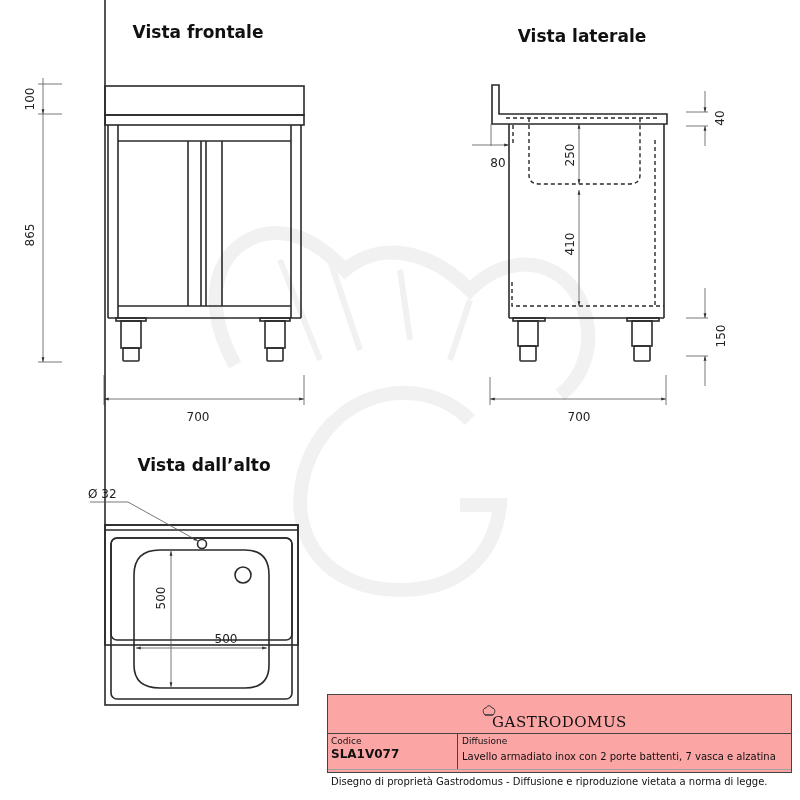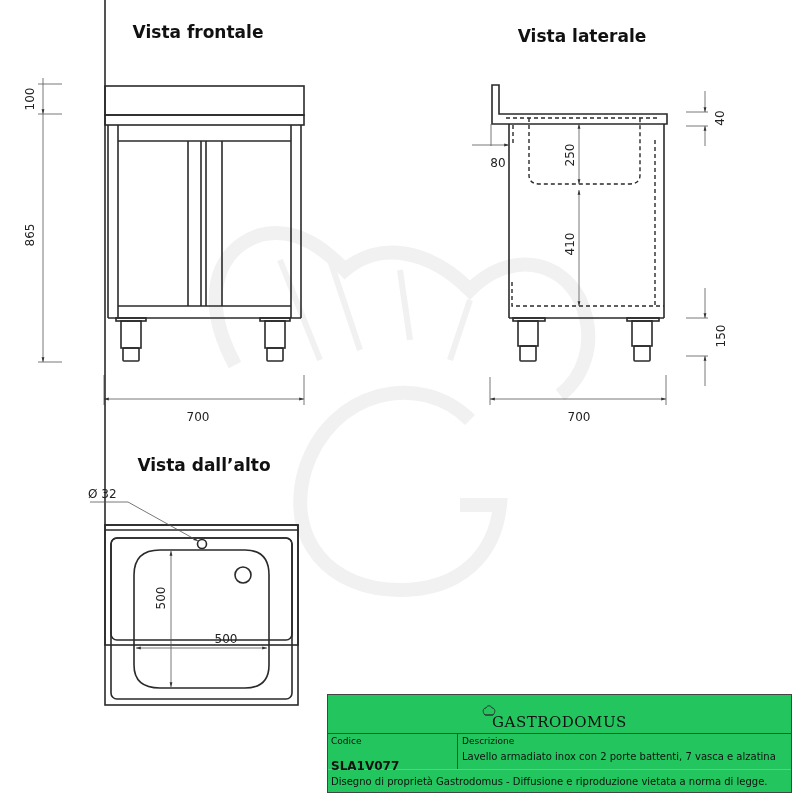--- a/index.html
+++ b/index.html
@@ -6,29 +6,29 @@
   body { width:800px; height:800px; position:relative; overflow:hidden; font-family:"DejaVu Sans", sans-serif; }
   #drawing { position:absolute; left:0; top:0; width:800px; height:800px; }
   .view-title { font-family:"DejaVu Sans", sans-serif; font-weight:bold; font-size:17px; fill:#111; }
   .dim { font-family:"DejaVu Sans", sans-serif; font-size:12px; fill:#222; }
   .ln { stroke:#2a2a2a; stroke-width:1.6; fill:none; }
   .thin { stroke:#555; stroke-width:0.8; fill:none; }
   .dash { stroke:#2a2a2a; stroke-width:1.4; fill:none; stroke-dasharray:4 3; }
   .wm { stroke:#f1f1f1; stroke-width:14; fill:none; }
   .wmthin { stroke:#f1f1f1; stroke-width:6; fill:none; }
 
-  #title-block { position:absolute; left:327px; top:694px; width:465px; height:99px; border:1px solid #444; box-sizing:border-box; background:#22c55e; font-family:"DejaVu Sans", sans-serif; color:#111; }
+  #title-block { position:absolute; left:327px; top:694px; width:465px; height:79px; border:1px solid #444; box-sizing:border-box; background:#fca5a5; font-family:"DejaVu Sans", sans-serif; color:#111; }
   .tb-logo-row { height:38px; border-bottom:1px solid #444; display:flex; align-items:flex-end; justify-content:center; position:relative; }
   .tb-logo { font-family:"DejaVu Serif", serif; font-size:15px; letter-spacing:0.5px; padding-bottom:2px; position:relative; }
   .tb-hat { position:absolute; left:-10px; top:-8px; width:14px; height:12px; }
   .tb-mid-row { height:35px; border-bottom:1px solid #a3a3a3; display:flex; }
   .tb-code-cell { width:130px; border-right:1px solid #444; padding:2px 3px; box-sizing:border-box; }
   .tb-desc-cell { flex:1; padding:2px 4px; box-sizing:border-box; }
   .tb-label { font-size:9px; line-height:11px; }
-  .tb-code { font-size:12px; font-weight:bold; margin-top:12px; }
+  .tb-code { font-size:12px; font-weight:bold; margin-top:0; }
   .tb-desc { font-size:10px; margin-top:4px; white-space:nowrap; }
   .tb-footer { font-size:10px; padding:6px 3px; white-space:nowrap; }
 </style>
 </head>
 <body>
 
 <svg id="drawing" viewBox="0 0 800 800" xmlns="http://www.w3.org/2000/svg">
   <defs>
     <marker id="arr" viewBox="0 0 10 10" refX="10" refY="5" markerWidth="6" markerHeight="6" orient="auto-start-reverse">
       <path d="M0,2 L10,5 L0,8 z" fill="#333"></path>
@@ -147,18 +147,18 @@
       </svg>
       <span>GASTRODOMUS</span>
     </div>
   </div>
   <div class="tb-mid-row">
     <div class="tb-code-cell">
       <div class="tb-label">Codice</div>
       <div class="tb-code">SLA1V077</div>
     </div>
     <div class="tb-desc-cell">
-      <div class="tb-label">Descrizione</div>
+      <div class="tb-label">Diffusione</div>
       <div class="tb-desc">Lavello armadiato inox con 2 porte battenti, 7 vasca e alzatina</div>
     </div>
   </div>
   <div class="tb-footer">Disegno di proprietà Gastrodomus - Diffusione e riproduzione vietata a norma di legge.</div>
 </div>
 
 </body></html>

